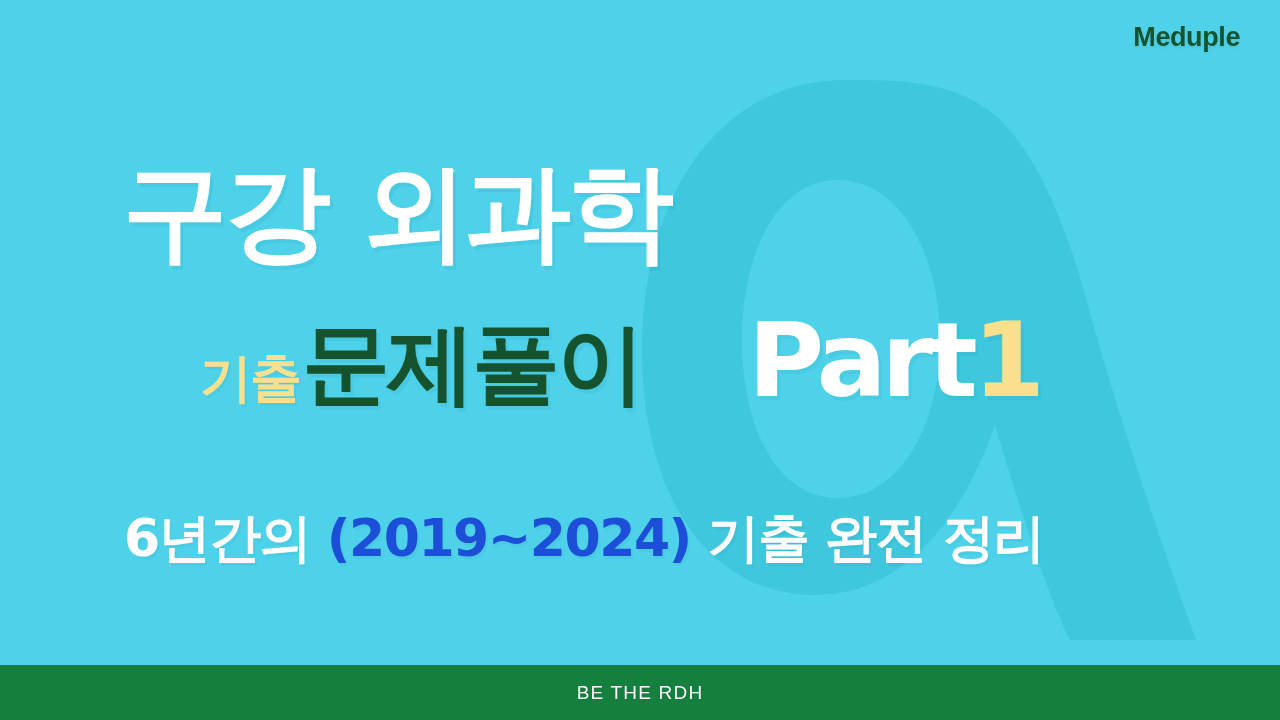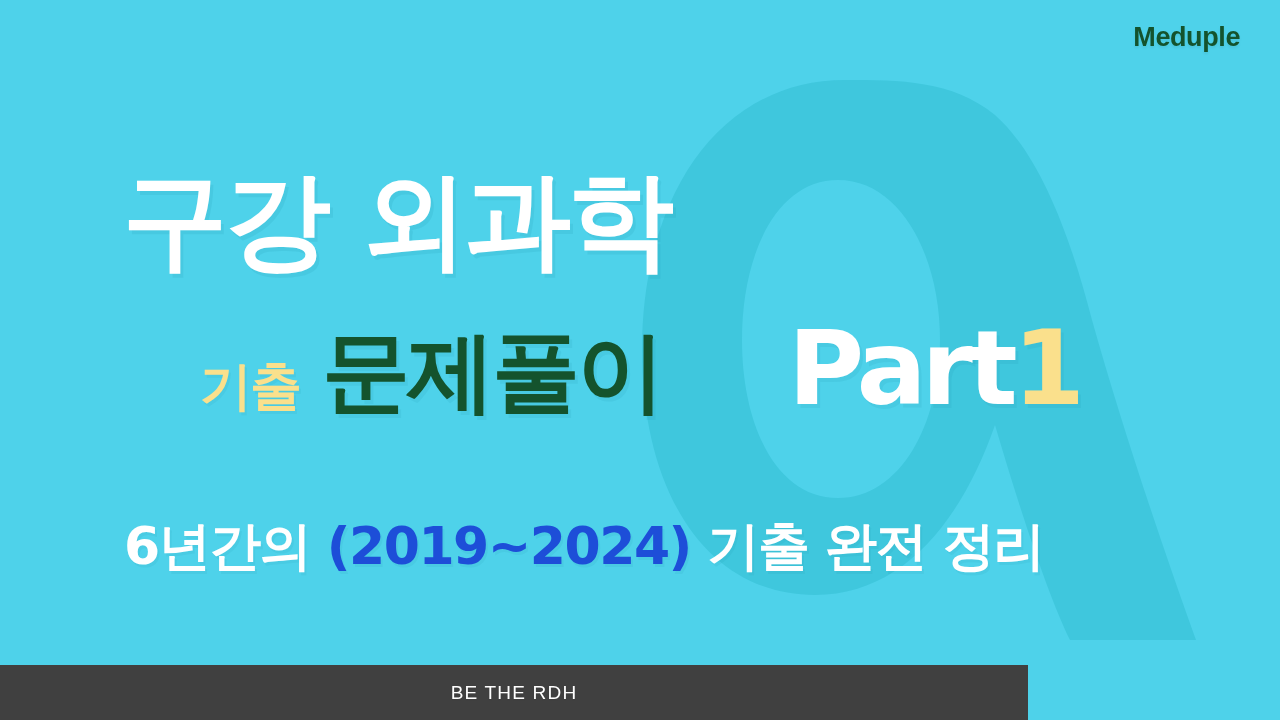--- a/index.html
+++ b/index.html
@@ -42,21 +42,21 @@
     letter-spacing: -0.4px;
     color: #14532d;
     text-shadow: 0 2px 3px rgba(0,0,0,0.07);
     font-family: "Liberation Sans", "DejaVu Sans", sans-serif;
   }
 
   
   #headline-block {
     position: absolute;
     left: 0;
-    top: 16px;
+    top: 8px;
     width: 1280px;
     height: 665px;
     z-index: 3;
   }
 
   .kr-heavy {
     font-family: "DejaVu Sans", "Liberation Sans", sans-serif;
     font-weight: bold;
     letter-spacing: -3px;
   }
@@ -74,21 +74,20 @@
   }
 
   
   #subtitle-row {
     position: absolute;
     left: 200px;
     top: 296px;
     display: flex;
     align-items: flex-end;
     white-space: nowrap;
-    gap: 20px;
   }
   #subtitle-small {
     font-size: 52px;
     line-height: 1;
     color: #fae08c;
     letter-spacing: -2px;
     text-shadow: 2px 3px 0 rgba(32,150,170,0.10);
     position: relative;
     top: -4px;
   }
@@ -142,23 +141,23 @@
     white-space: nowrap;
     text-shadow: 2px 3px 0 rgba(32,150,170,0.10);
   }
   #bullet-line-2 .accent { color: #1d4ed8; }
 
   
   #footer-bar {
     position: absolute;
     left: 0;
     bottom: 0;
-    width: 1028px;
+    width: 1280px;
     height: 55px;
-    background: #404040;
+    background: #15803d;
     z-index: 4;
     display: flex;
     align-items: center;
     justify-content: center;
   }
   #footer-text {
     font-family: "Liberation Sans", "DejaVu Sans", sans-serif;
     font-size: 19px;
     font-weight: normal;
     letter-spacing: 1.2px;

